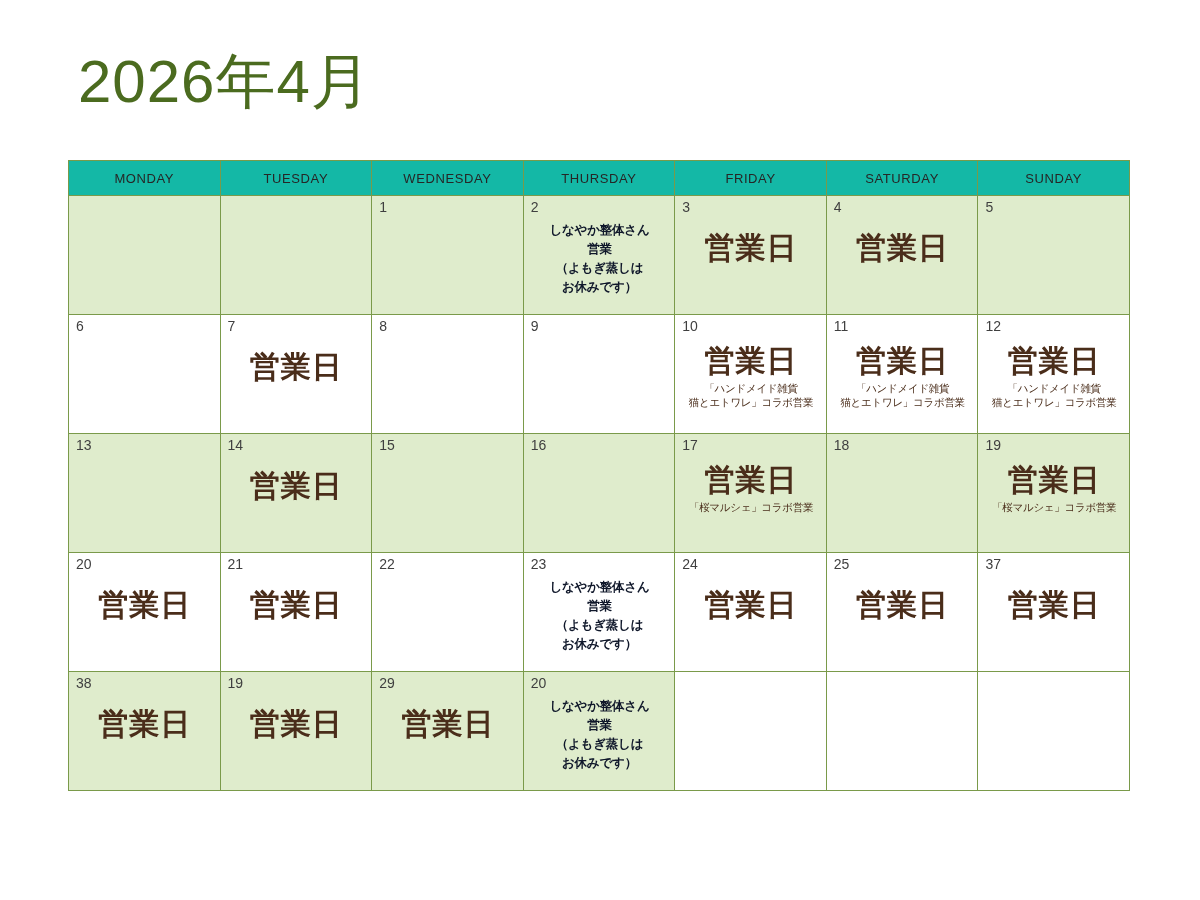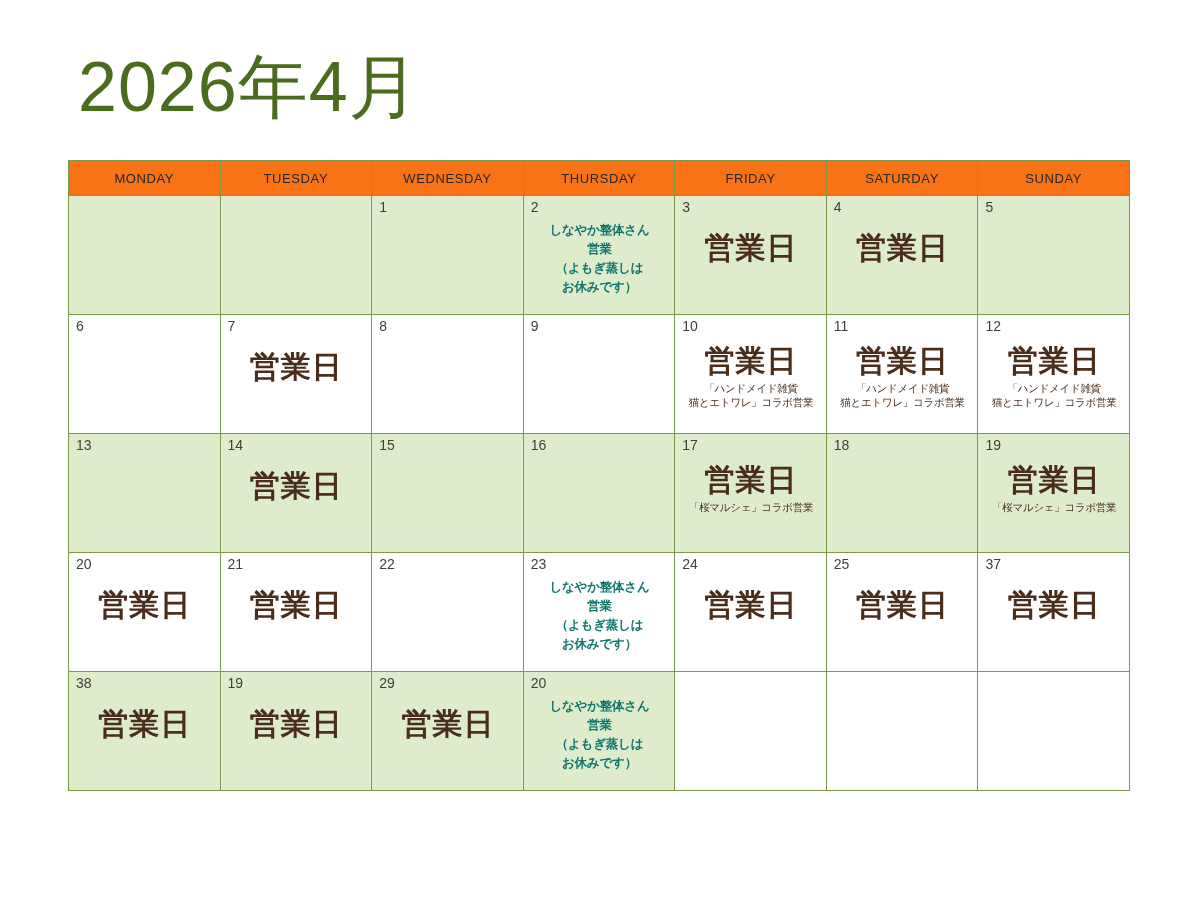--- a/index.html
+++ b/index.html
@@ -17,21 +17,21 @@
   .page {
     position: relative;
     width: 1200px;
     height: 900px;
     box-sizing: border-box;
   }
   .title {
     position: absolute;
     left: 78px;
     top: 52px;
-    font-size: 70px;
+    font-size: 60px;
     line-height: 1.0;
     color: #4b6b1f;
     font-family: "Liberation Sans", sans-serif;
     font-weight: 400;
     letter-spacing: 1px;
     white-space: nowrap;
   }
   .calendar {
     position: absolute;
     left: 68px;
@@ -46,21 +46,21 @@
     padding: 0;
     vertical-align: top;
   }
   .calendar th {
     height: 34px;
     font-size: 13px;
     font-weight: 400;
     letter-spacing: 0.6px;
     color: #262626;
     text-align: center;
-    background: #f97316;
+    background: #14b8a6;
     vertical-align: middle;
   }
   .cell {
     position: relative;
     height: 118px;
     box-sizing: border-box;
     padding: 4px 6px 4px 7px;
   }
   .cell.shaded { background: #dfeccc; }
   .cell.plain { background: #ffffff; }
@@ -85,21 +85,21 @@
   .note-small {
     font-size: 10.5px;
     color: #4a2d1a;
     font-weight: normal;
     line-height: 1.35;
     margin-top: 2px;
     letter-spacing: -0.3px;
   }
   .note-lines {
     font-size: 12.5px;
-    color: #0f766e;
+    color: #0f172a;
     font-weight: bold;
     line-height: 1.5;
     margin-top: 6px;
     letter-spacing: -0.2px;
   }
   .pad-top-lg { padding-top: 14px; }
   .pad-top-md { padding-top: 8px; }
 </style>
 </head>
 <body>

